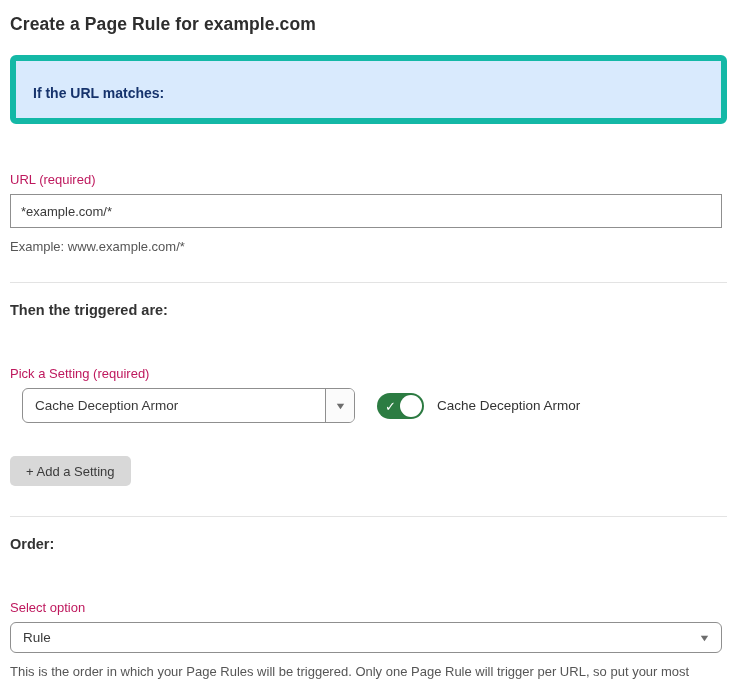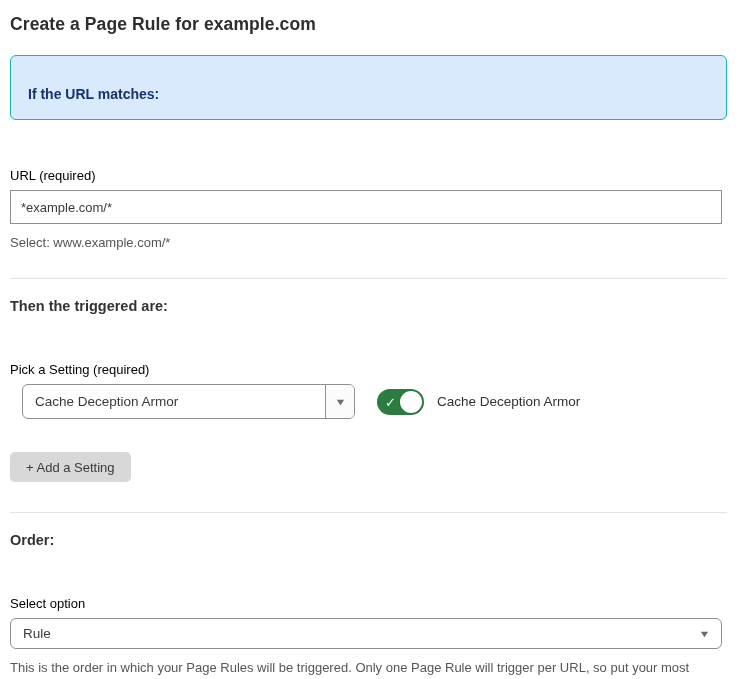--- a/index.html
+++ b/index.html
@@ -15,43 +15,43 @@
   .page-title {
     font-size: 17.5px;
     font-weight: bold;
     color: #2e2e2e;
     margin: 6px 0 20px 0;
     letter-spacing: 0.1px;
   }
   
   .info-box {
     background: #d9eafd;
-    border: 1px solid #14b8a6;
+    border: 6px solid #14b8a6;
     border-radius: 6px;
-    padding: 26px 17px 13px 17px;
+    padding: 20px 17px 13px 17px;
     margin-bottom: 25px;
     color: #203f7a;
     font-size: 14px;
     line-height: 24px;
   }
   .info-box .info-heading {
     font-weight: bold;
     color: #16336c;
     font-size: 14px;
   }
   .info-box .info-link {
     color: #2b5fc2;
     text-decoration: underline;
     cursor: pointer;
   }
   .info-box .info-link-suffix { color: #203f7a; }
   
   .field-label {
     font-size: 13px;
-    color: #000000;
+    color: #be185d;
     margin-bottom: 7px;
     margin-top: 48px;
   }
   .helper-text {
     font-size: 13px;
     color: #565656;
     line-height: 20px;
   }
   
   .text-input {
@@ -205,21 +205,21 @@
 
 
 <h1 class="page-title">Create a Page Rule for example.com</h1>
 
 <div class="info-box">
   <div class="info-heading">If the URL matches:</div>
 </div>
 
 <div class="field-label">URL (required)</div>
 <input class="text-input" type="text" value="*example.com/*" style="">
-<div class="helper-text mb24">Select: www.example.com/*</div>
+<div class="helper-text mb24">Example: www.example.com/*</div>
 
 <hr class="section-divider">
 
 <div class="section-heading">Then the triggered are:</div>
 
 <div class="field-label">Pick a Setting (required)</div>
 
 <div class="setting-row">
   <div class="dropdown">
     <div class="dropdown-value">Cache Deception Armor</div>

